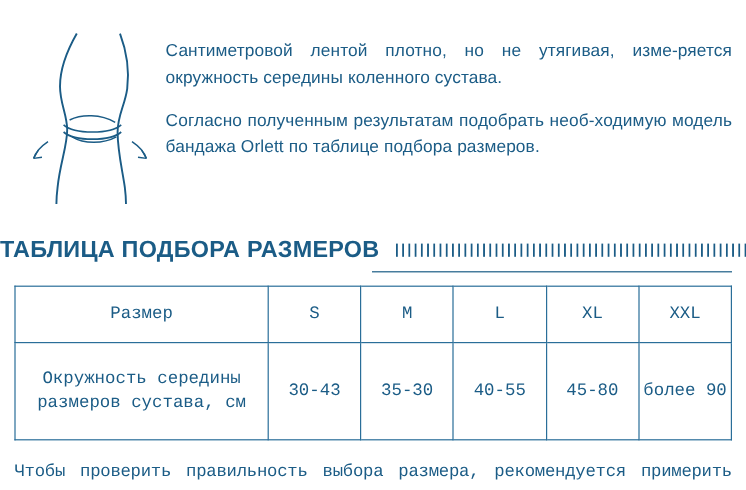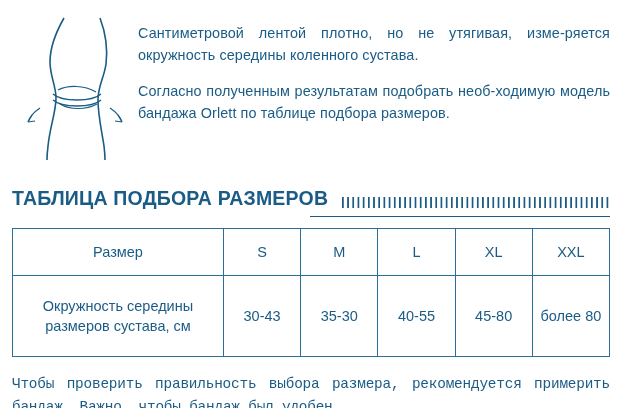--- a/index.html
+++ b/index.html
@@ -17,21 +17,21 @@
   }
   .page {
     position: relative;
     width: 622px;
     height: 408px;
   }
 
   
   .top {
     display: flex;
-    padding: 16px 12px 0 12px;
+    padding: 26px 12px 0 12px;
     box-sizing: border-box;
   }
   .leg-illustration {
     width: 126px;
     flex: 0 0 126px;
     position: relative;
     height: 145px;
   }
   .top-text {
     flex: 1 1 auto;
@@ -44,24 +44,24 @@
     color: #1b5c86;
     text-align: justify;
     letter-spacing: 0.1px;
   }
   .top-text p:last-child { margin-bottom: 12px; }
 
   
   .heading-row {
     position: relative;
     margin-top: 26px;
-    padding: 0 12px;
+    padding: 0 0;
     box-sizing: border-box;
     display: flex;
-    align-items: flex-end;
+    align-items: center;
   }
   .heading {
     font-size: 19.5px;
     font-weight: bold;
     letter-spacing: 0.2px;
     color: #1b5c86;
     white-space: nowrap;
   }
   .dotted {
     flex: 1 1 auto;
@@ -82,20 +82,21 @@
     left: 310px;
     right: 12px;
     bottom: -7px;
     height: 1px;
     background: #1b5c86;
   }
 
   
   .table-wrap {
     margin: 18px 12px 0 12px;
+    font-family: Liberation Mono, monospace;
   }
   table.size-table {
     border-collapse: collapse;
     width: 100%;
     table-layout: fixed;
   }
   table.size-table th,
   table.size-table td {
     border: 1px solid #2a6e99;
     color: #1b5c86;
@@ -180,21 +181,21 @@
           <th class="col-val">XXL</th>
         </tr>
       </thead>
       <tbody>
         <tr>
           <td class="col-label">Окружность середины размеров сустава, см</td>
           <td>30-43</td>
           <td>35-30</td>
           <td>40-55</td>
           <td>45-80</td>
-          <td>более 80</td>
+          <td>более 90</td>
         </tr>
       </tbody>
     </table>
   </div>
 
   <div class="bottom-text">
     <p>Чтобы проверить правильность выбора размера, рекомендуется примерить бандаж. Важно, чтобы бандаж был удобен.</p>
   </div>
 
 </div>

